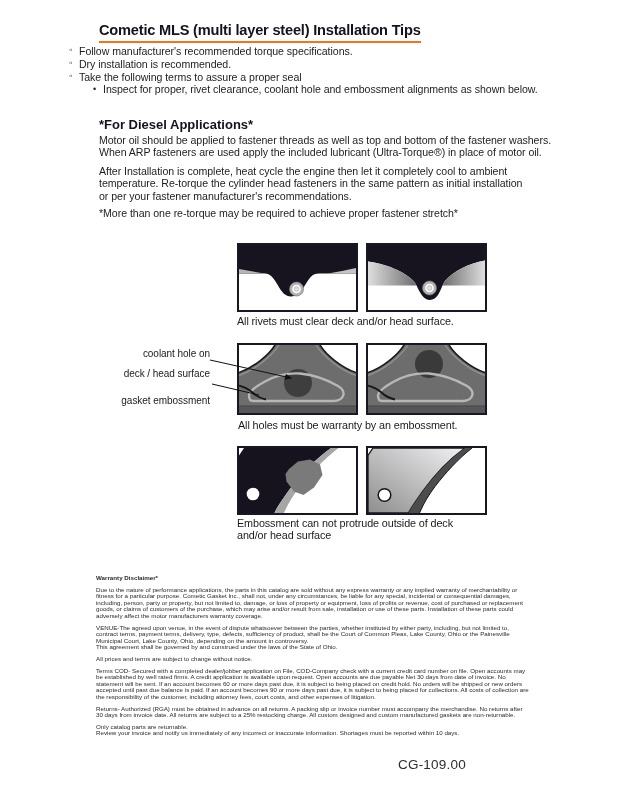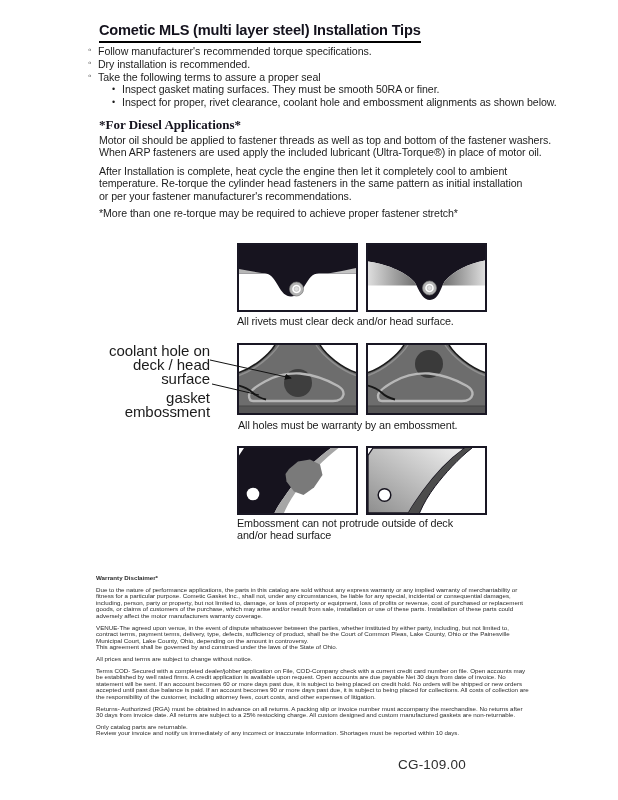--- a/index.html
+++ b/index.html
@@ -3,55 +3,54 @@
 <meta charset="utf-8">
 <style>
   html,body{margin:0;padding:0;}
   body{
     width:618px;height:800px;background:#ffffff;position:relative;
     font-family:"Liberation Sans", sans-serif;color:#1e1e1e;overflow:hidden;
   }
   .abs{position:absolute;}
   .title{
     left:99px;top:22px;font-size:14.6px;font-weight:bold;letter-spacing:-0.2px;
-    color:#14121d;border-bottom:2px solid #000000;padding-bottom:3px;white-space:nowrap;
+    color:#14121d;border-bottom:2px solid #f97316;padding-bottom:3px;white-space:nowrap;
   }
   .body-txt{font-size:10.6px;line-height:12.4px;letter-spacing:-0.05px;color:#1d1d1d;}
   .prewrap{white-space:pre-line;}
-  .bullets{left:88px;top:45px;width:480px;}
+  .bullets{left:69px;top:45px;width:480px;}
   .bullet{position:relative;padding-left:10px;white-space:nowrap;margin-bottom:0.4px;}
   .bullet::before{content:"◦";position:absolute;left:0;top:-1px;font-size:10px;color:#1d1d1d;}
   .sub{margin-left:24px;}
   .sub::before{content:"•";top:0;font-size:9px;}
-  .h2{left:99px;top:117px;font-size:13px;font-weight:bold;color:#14121d;white-space:nowrap;font-family:Liberation Serif, serif;}
+  .h2{left:99px;top:117px;font-size:13px;font-weight:bold;color:#14121d;white-space:nowrap;}
   .para1{left:99px;top:134px;width:480px;}
   .para2{left:99px;top:165px;width:480px;}
   .note{left:99px;top:207px;width:480px;white-space:nowrap;}
   .rw-label{width:121px;text-align:center;font-size:13px;letter-spacing:0.3px;color:#1b1b1b;margin-top:17px;}
   .panel{width:121px;border:2px solid #191724;box-sizing:border-box;background:#fff;}
   .panel svg{display:block;width:100%;height:100%;}
   .cap{font-size:10.8px;line-height:12.3px;letter-spacing:-0.1px;color:#1b1b1b;}
   .nowrap{white-space:nowrap;}
-  .ann{left:85px;width:125px;text-align:right;font-size:15px;line-height:14px;
+  .ann{left:85px;width:125px;text-align:right;font-size:10px;line-height:20px;
        letter-spacing:-0.05px;color:#1b1b1b;white-space:pre-line;}
   .legal{left:96px;top:575px;width:433px;font-size:6.2px;line-height:6.6px;color:#2a2a2a;letter-spacing:0;}
   .legal div{margin:0 0 5px 0;white-space:pre-line;}
   .legal .lh{font-weight:bold;}
   .code{left:398px;top:757px;font-size:13.5px;color:#2d2d2d;letter-spacing:0.2px;}
 </style>
 </head>
 <body>
 
 <div class="abs title">Cometic MLS (multi layer steel) Installation Tips</div>
 
 <div class="abs bullets body-txt">
   <div class="bullet">Follow manufacturer's recommended torque specifications.</div>
   <div class="bullet">Dry installation is recommended.</div>
   <div class="bullet">Take the following terms to assure a proper seal</div>
-  <div class="bullet sub">Inspect gasket mating surfaces.  They must be smooth 50RA or finer.</div>
   <div class="bullet sub">Inspect for proper, rivet clearance, coolant hole and embossment alignments as shown below.</div>
 </div>
 
 <div class="abs h2">*For Diesel Applications*</div>
 <div class="abs para1 body-txt prewrap">Motor oil should be applied to fastener threads as well as top and bottom of the fastener washers.
 When ARP fasteners are used apply the included lubricant (Ultra-Torque®) in place of motor oil.</div>
 <div class="abs para2 body-txt prewrap">After Installation is complete, heat cycle the engine then let it completely cool to ambient
 temperature. Re-torque the cylinder head fasteners in the same pattern as initial installation
 or per your fastener manufacturer's recommendations.</div>
 <div class="abs note body-txt">*More than one re-torque may be required to achieve proper fastener stretch*</div>

